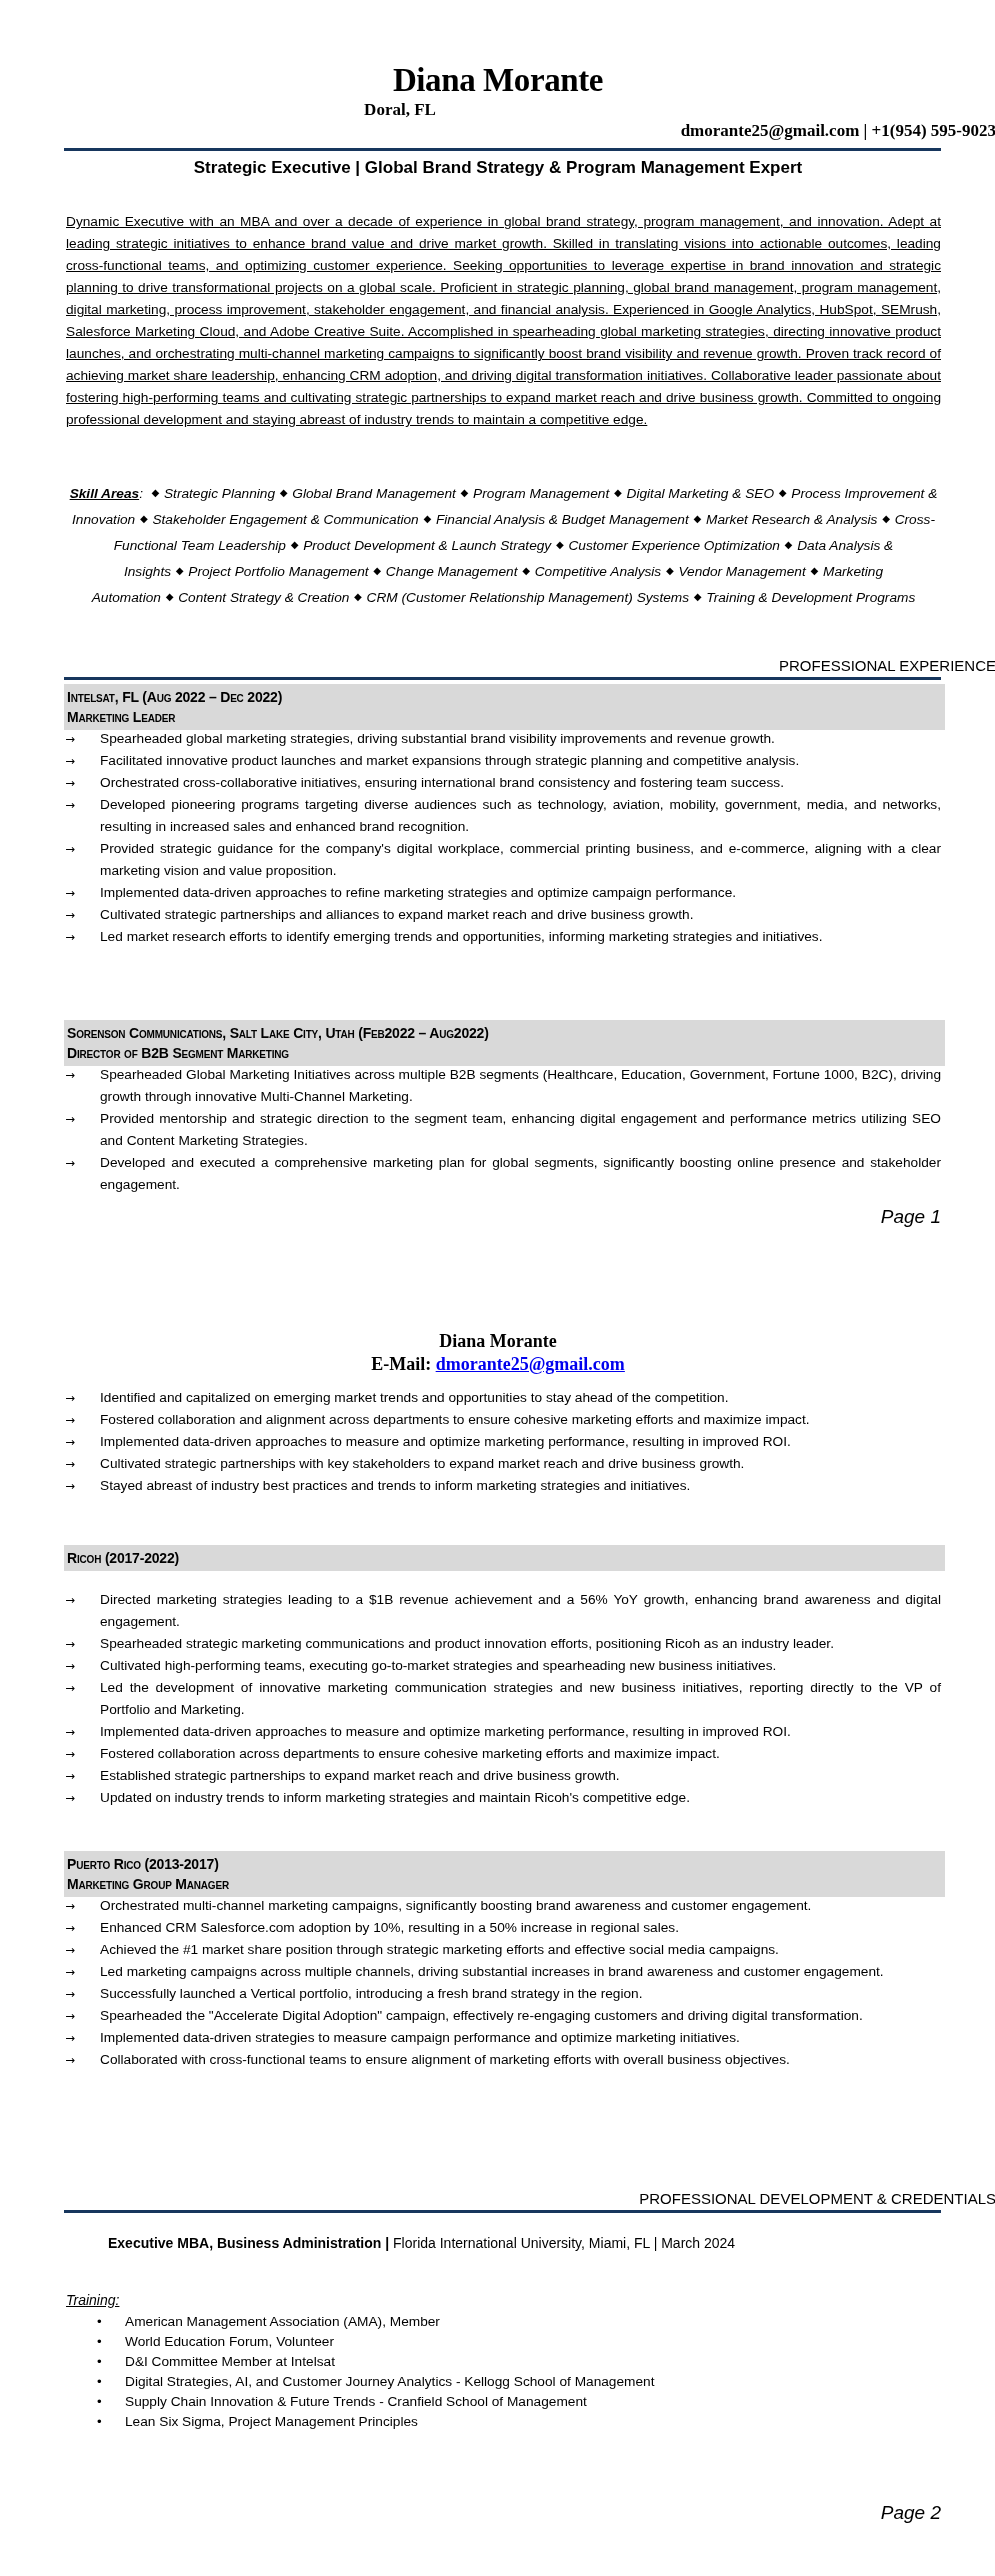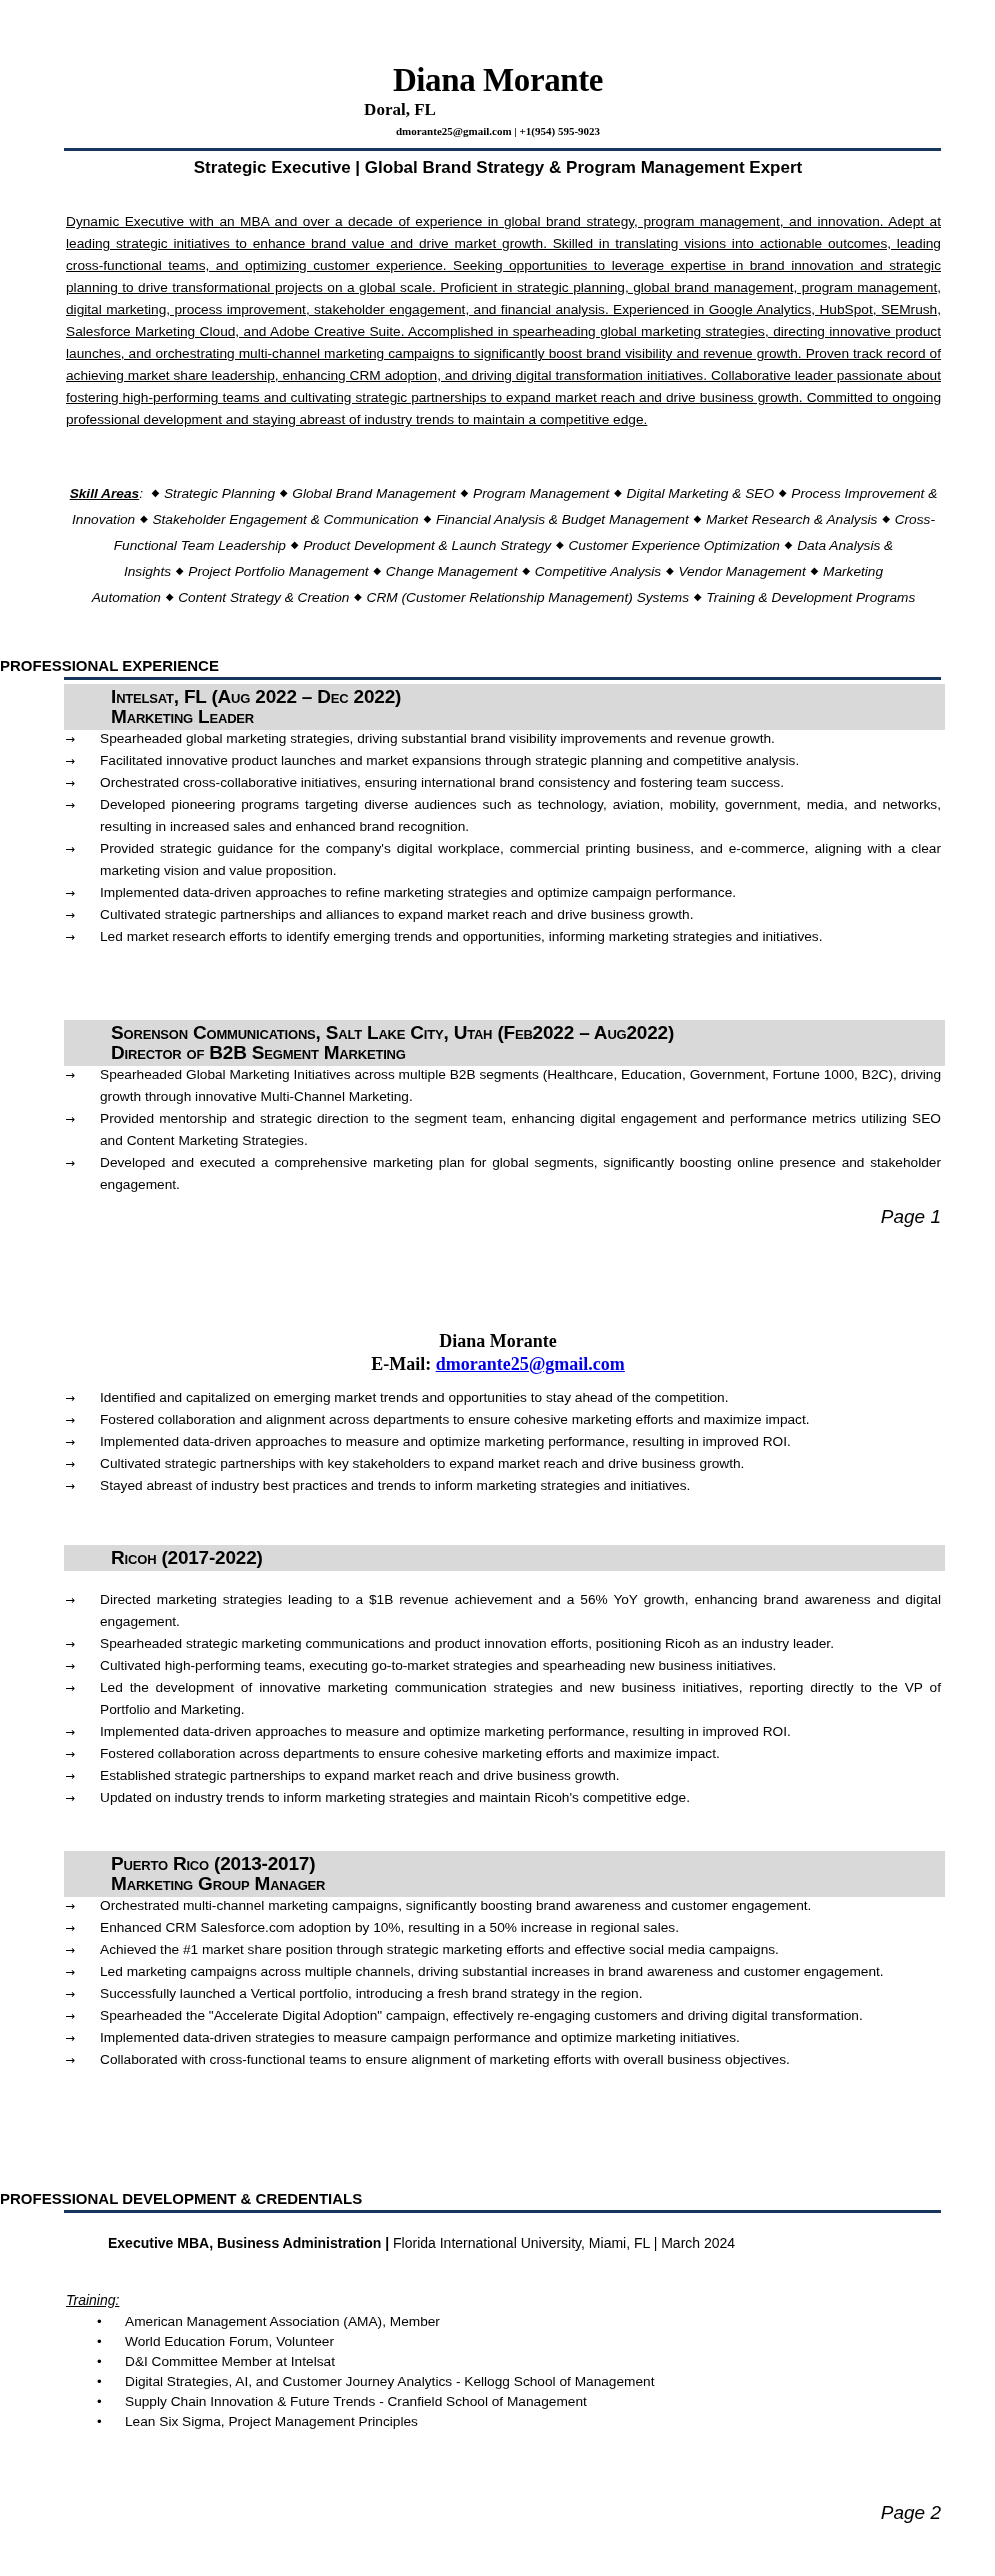--- a/index.html
+++ b/index.html
@@ -19,54 +19,53 @@
     text-align: center; font-family: "Liberation Serif", serif;
     font-weight: bold; font-size: 33px; line-height: 39px; letter-spacing: -0.4px;
   }
   .location {
     position: absolute; top: 100px; left: 0; width: 800px;
     text-align: center; font-family: "Liberation Serif", serif;
     font-weight: bold; font-size: 17px; line-height: 20.3px;
   }
   .contact {
     position: absolute; top: 121px; left: 0; width: 996px;
-    text-align: center; font-family: "Liberation Serif", serif;
-    font-weight: bold; font-size: 11px; line-height: 20.3px;
+    text-align: right; font-family: "Liberation Serif", serif;
+    font-weight: bold; font-size: 17px; line-height: 20.3px;
   }
   .rule {
     position: absolute; height: 3.1px; background: #17365d;
   }
   .tagline {
     position: absolute; top: 157px; left: 0; width: 996px;
     text-align: center; font-weight: bold; font-size: 17px; line-height: 22px;
   }
   .summary {
     position: absolute; top: 211px; left: 66px; width: 875px;
     font-size: 13.7px; line-height: 22px; text-align: justify; text-decoration: underline;
   }
   .skills {
     position: absolute; top: 481px; left: 66px; width: 875px;
     font-size: 13.7px; line-height: 25px; text-align: center; font-style: italic;
   }
   .skills .label { font-weight: bold; text-decoration: underline; }
   .skills .sep { font-style: normal; font-size: 10.2px; padding: 0 4.7px; position: relative; top: -1.6px; }
 
   .section-title {
-    position: absolute; left: 0; width: 996px; text-align: left;
-    font-weight: bold; font-size: 15px; line-height: 19px;
+    position: absolute; left: 0; width: 996px; text-align: right;
+    font-weight: normal; font-size: 15px; line-height: 19px;
   }
 
   .job-head {
     position: absolute; left: 64px; width: 881px; background: #d9d9d9;
     padding: 3.1px 3.1px 2.3px 3.1px;
   }
   .job-head .company, .job-head .title {
-    font-weight: bold; font-variant: small-caps; font-size: 19px; line-height: 20.3px;
+    font-weight: bold; font-variant: small-caps; font-size: 14px; line-height: 20.3px;
     letter-spacing: -0.2px;
-    margin-left: 44px;
   }
   .bullets {
     position: absolute; left: 64px; width: 877px; list-style: none;
   }
   .bullets li {
     position: relative; padding-left: 36px; font-size: 13.7px; line-height: 22px;
     text-align: justify;
   }
   .bullets li .arrow {
     position: absolute; left: 1.6px; top: 0; font-family: "DejaVu Sans", sans-serif;

